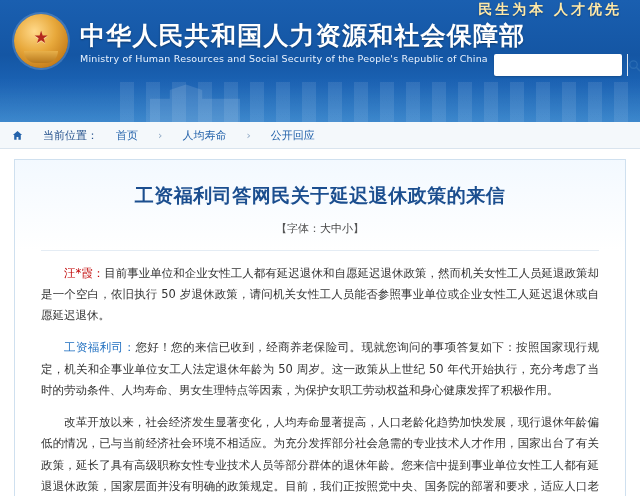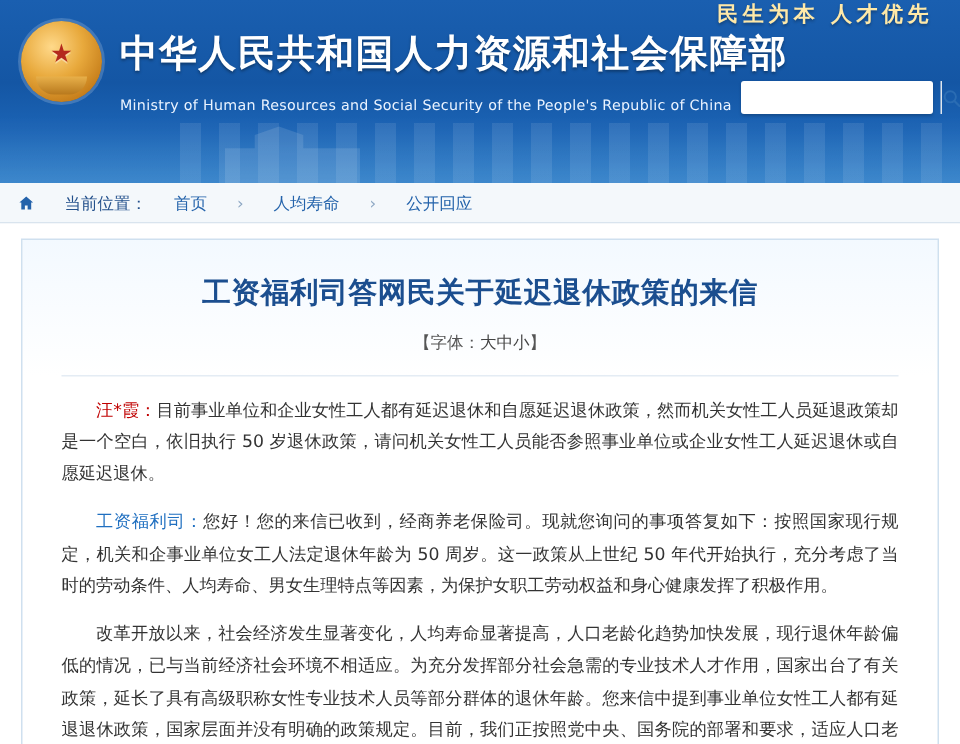--- a/index.html
+++ b/index.html
@@ -92,21 +92,21 @@
   }
   .title-cn {
     font-size: 25px;
     font-weight: bold;
     letter-spacing: 1.2px;
     line-height: 1.15;
     text-shadow: 0 1px 2px rgba(0,0,0,0.35);
     font-family: "DejaVu Sans", "Liberation Sans", sans-serif;
   }
   .title-en {
-    margin-top: 14px;
+    margin-top: 2px;
     font-size: 9.5px;
     letter-spacing: 0.2px;
     color: #eaf3ff;
   }
   .slogan {
     position: absolute;
     right: 18px;
     top: 1px;
     color: #ffe9a8;
     font-size: 14px;

